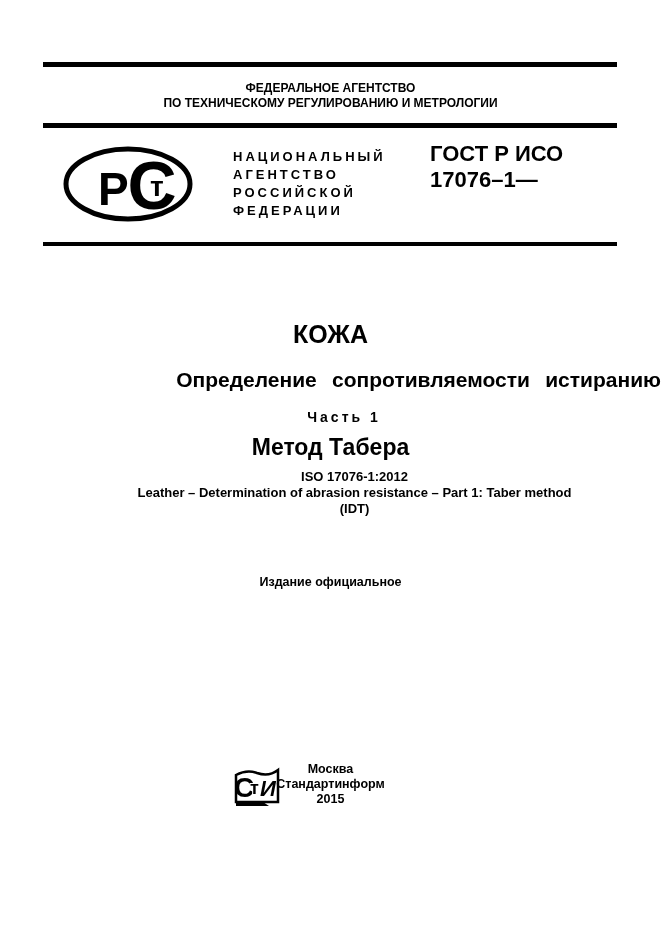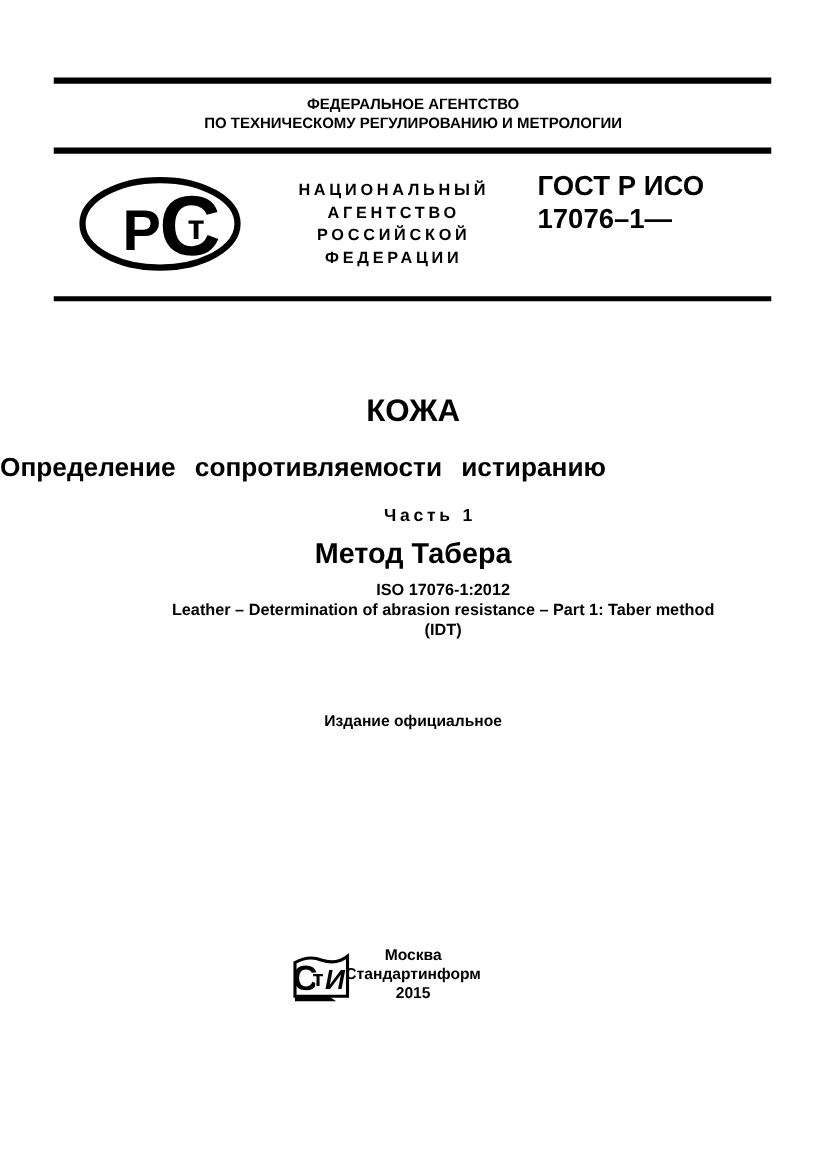--- a/index.html
+++ b/index.html
@@ -20,21 +20,21 @@
     height: 5px;
     background: #000000;
     margin-left: 43px;
     margin-right: 44px;
   }
   .rule-1 { margin-top: 62px; }
   .rule-2 { margin-top: 12px; }
   .rule-3 { margin-top: 10px; height: 4px; }
 
   .agency {
-    margin-top: 9px;
+    margin-top: 14px;
     text-align: center;
     font-size: 12px;
     font-weight: bold;
     line-height: 15px;
   }
 
   .masthead {
     position: relative;
     height: 88px;
     margin-top: 16px;
@@ -42,21 +42,21 @@
   .rst-logo {
     position: absolute;
     left: 62px;
     top: 2px;
   }
   .std-type {
     position: absolute;
     left: 233px;
     top: 4px;
     width: 164px;
-    text-align: center;
+    text-align: left;
     font-size: 13px;
     font-weight: bold;
     letter-spacing: 3px;
     line-height: 18px;
   }
   .designation {
     position: absolute;
     left: 430px;
     top: -3px;
     font-size: 22px;
@@ -67,21 +67,21 @@
 
   .subject {
     margin-top: 74px;
     text-align: center;
     font-size: 25px;
     font-weight: bold;
     line-height: 28px;
   }
   .doc-title {
     margin-top: 19px;
-    text-align: left;
+    text-align: right;
     font-size: 21px;
     font-weight: bold;
     line-height: 26px;
     word-spacing: 0.45em;
   }
   .part-label {
     margin-top: 16px;
     text-align: center;
     font-size: 14px;
     font-weight: bold;

